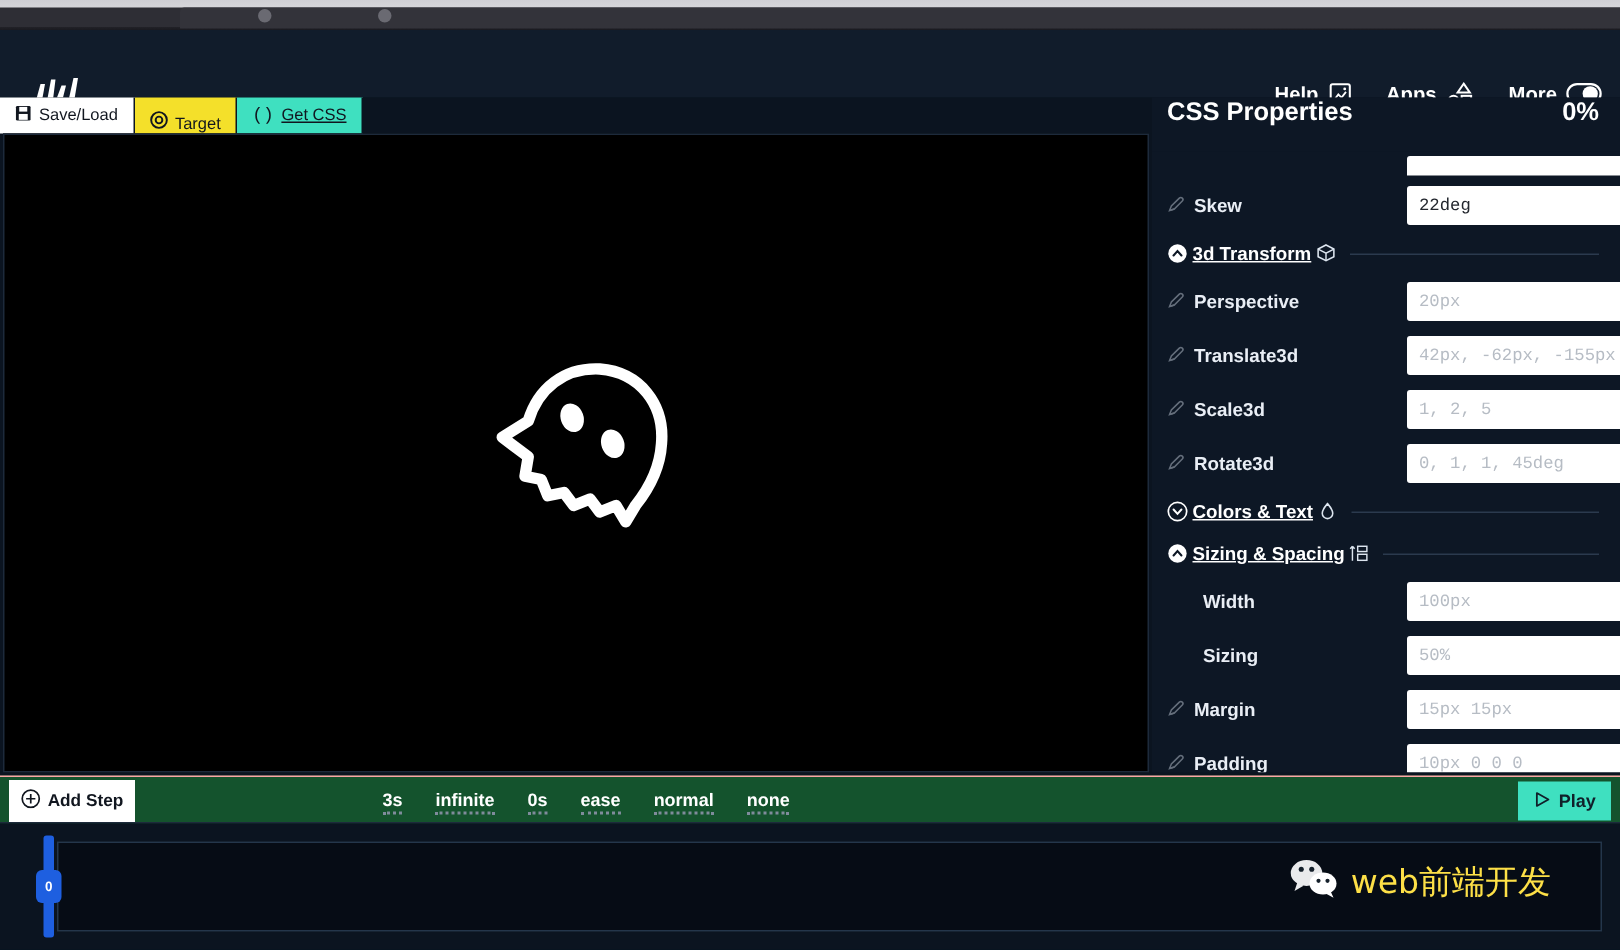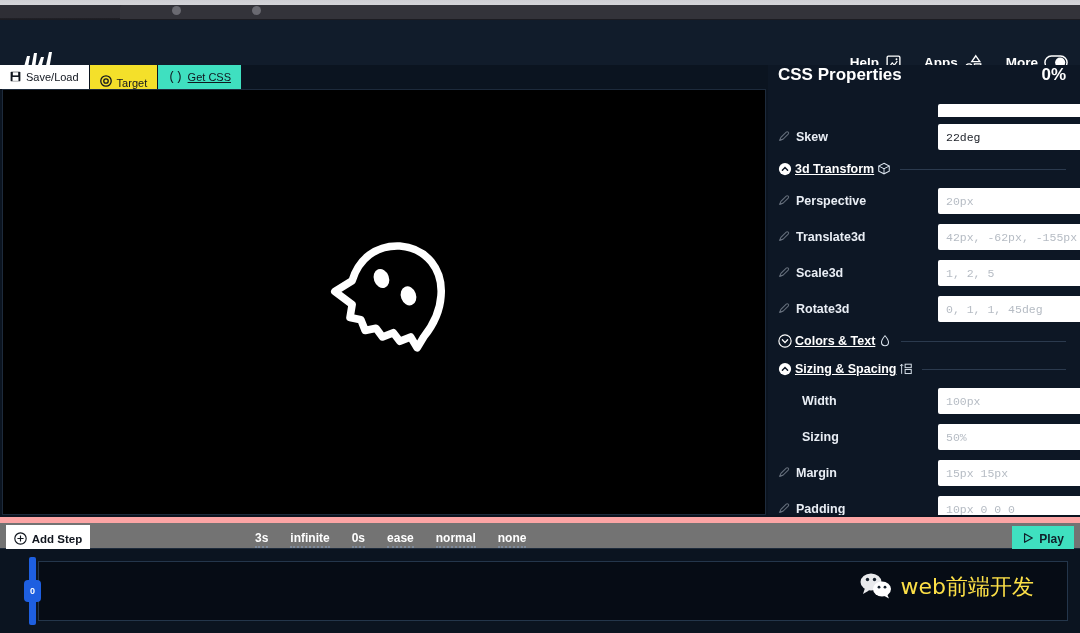--- a/index.html
+++ b/index.html
@@ -86,21 +86,21 @@
   .prop-input.cut { height:13px; border-radius:2px 2px 0 0; }
 
   .sec-row { display:flex; align-items:center; gap:1px; height:28px; padding:0 14px 0 10px; }
   .sec-toggle { flex:0 0 16px; display:flex; }
   .sec-title { color:#fff; font-size:12.5px; font-weight:bold; text-decoration:underline; white-space:nowrap; }
   .sec-rule { flex:1; height:1px; background:#2b3a4e; margin-left:8px; }
 
   
   .ctrlbar {
     position:absolute; left:0; top:517px; width:1080px; height:32px;
-    background:#737373; border-top:6px solid #fca5a5; border-bottom:1px solid #1d2a3b;
+    background:#14532d; border-top:1px solid #fca5a5; border-bottom:1px solid #1d2a3b;
   }
   .addstep {
     position:absolute; left:6px; top:2px; width:84px; height:28px; background:#fff;
     display:flex; align-items:center; justify-content:center; gap:5px;
     font-size:11.5px; font-weight:bold; color:#11161f; cursor:pointer;
   }
   .timing { position:absolute; left:255px; top:0; height:32px; display:flex; align-items:center; gap:22px;justify-content:space-between; }
   .timing span {
     color:#fff; font-size:12px; font-weight:bold;
     border-bottom:2px dotted #7f8b9b; padding-bottom:1px; cursor:pointer;

